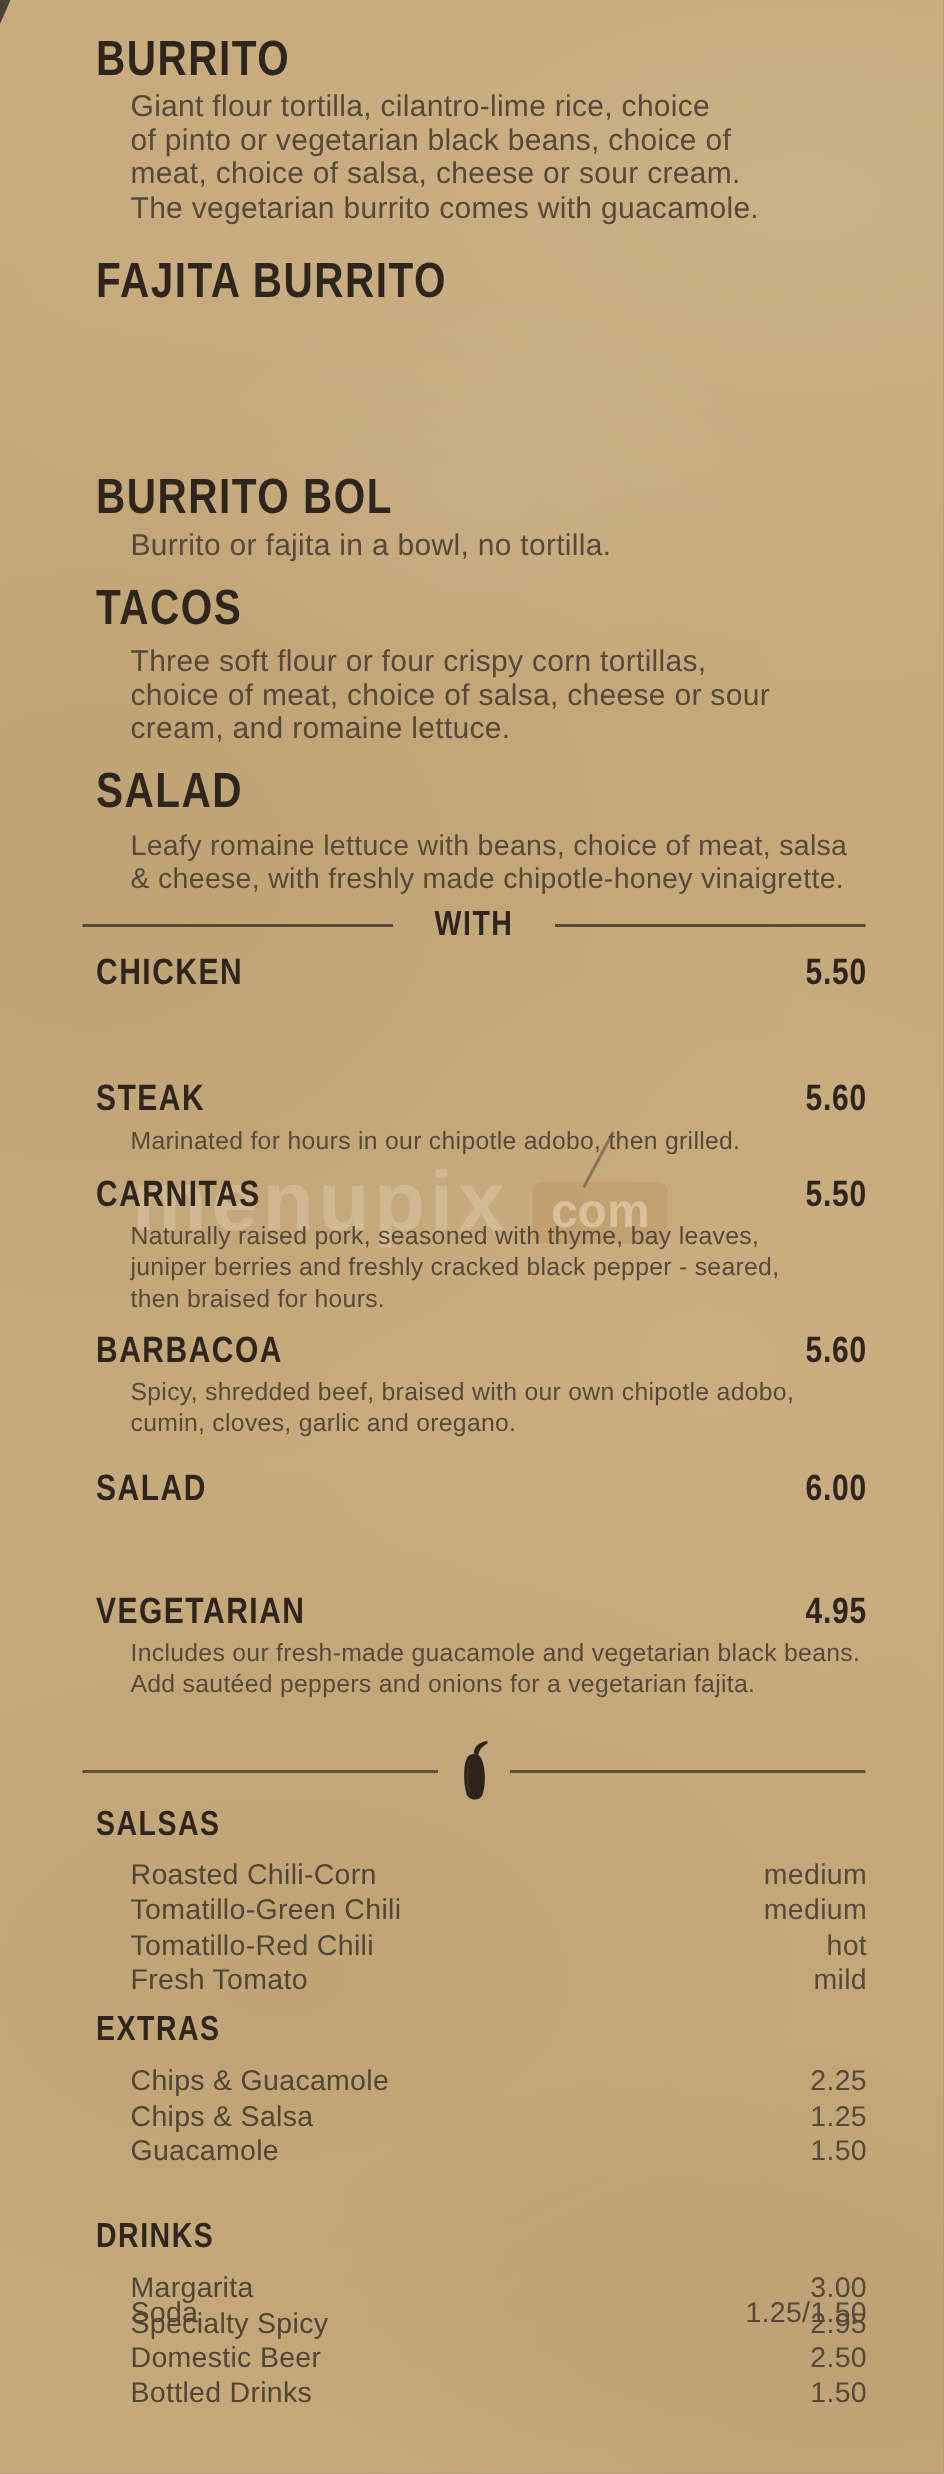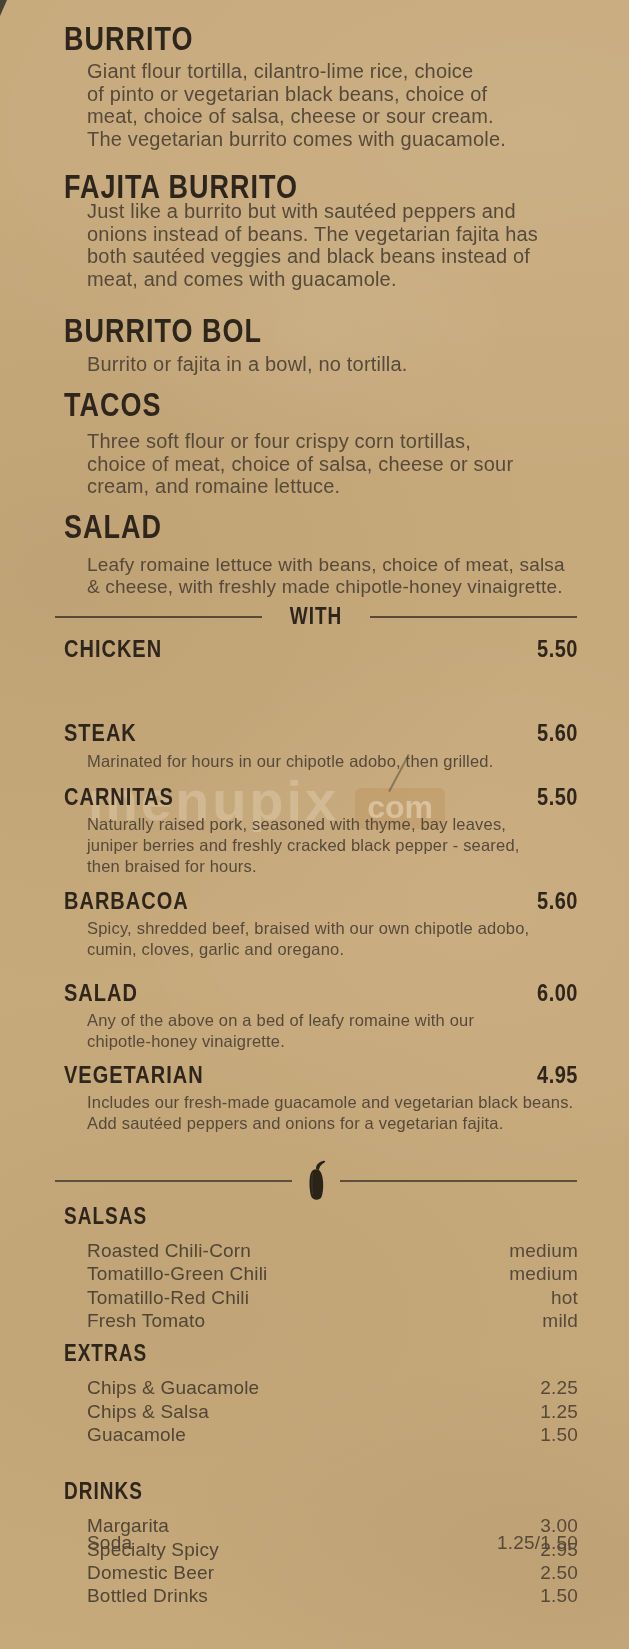--- a/index.html
+++ b/index.html
@@ -109,24 +109,20 @@
     <span class="stamp h1">BURRITO</span>
   </div>
   <div class="abs dleft desc lg" style="top:60px">Giant flour tortilla, cilantro-lime rice, choice
 of pinto or vegetarian black beans, choice of
 meat, choice of salsa, cheese or sour cream.
 The vegetarian burrito comes with guacamole.</div>
 
   <div class="abs hleft" style="top:172px">
     <span class="stamp h1">FAJITA BURRITO</span>
   </div>
-  <div class="abs dleft desc lg" style="top:200px">Just like a burrito but with sautéed peppers and
-onions instead of beans. The vegetarian fajita has
-both sautéed veggies and black beans instead of
-meat, and comes with guacamole.</div>
 
   <div class="abs hleft" style="top:316px">
     <span class="stamp h1">BURRITO BOL</span>
   </div>
   <div class="abs dleft desc lg" style="top:353px">Burrito or fajita in a bowl, no tortilla.</div>
 
   <div class="abs hleft" style="top:390px">
     <span class="stamp h1">TACOS</span>
   </div>
   <div class="abs dleft desc lg" style="top:430px">Three soft flour or four crispy corn tortillas,
@@ -169,22 +165,20 @@
     <span class="stamp h2">BARBACOA</span>
     <span class="stamp price">5.60</span>
   </div>
   <div class="abs dleft desc sm" style="top:918px">Spicy, shredded beef, braised with our own chipotle adobo,
 cumin, cloves, garlic and oregano.</div>
 
   <div class="prow" style="top:982px">
     <span class="stamp h2">SALAD</span>
     <span class="stamp price">6.00</span>
   </div>
-  <div class="abs dleft desc sm" style="top:1010px">Any of the above on a bed of leafy romaine with our
-chipotle-honey vinaigrette.</div>
 
   <div class="prow" style="top:1064px">
     <span class="stamp h2">VEGETARIAN</span>
     <span class="stamp price">4.95</span>
   </div>
   <div class="abs dleft desc sm" style="top:1092px">Includes our fresh-made guacamole and vegetarian black beans.
 Add sautéed peppers and onions for a vegetarian fajita.</div>
 
   <div class="pepper-divider" style="top:1158px">
     <span class="dline"></span>

